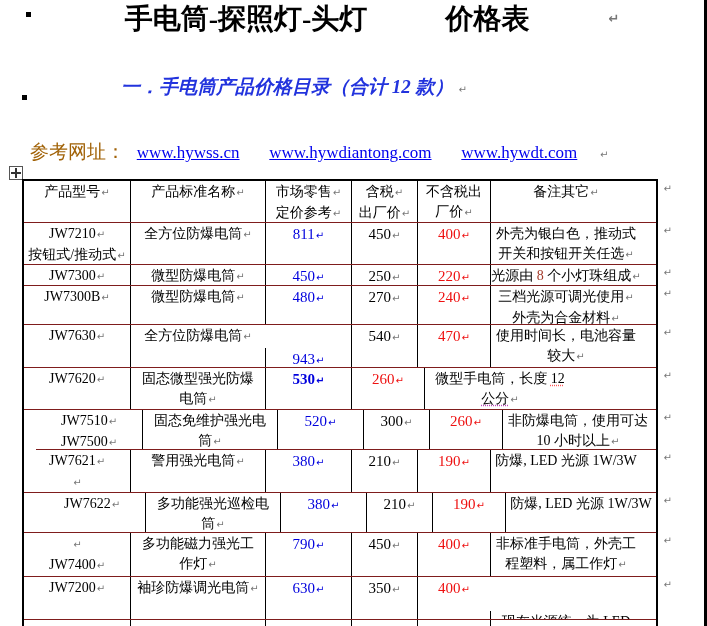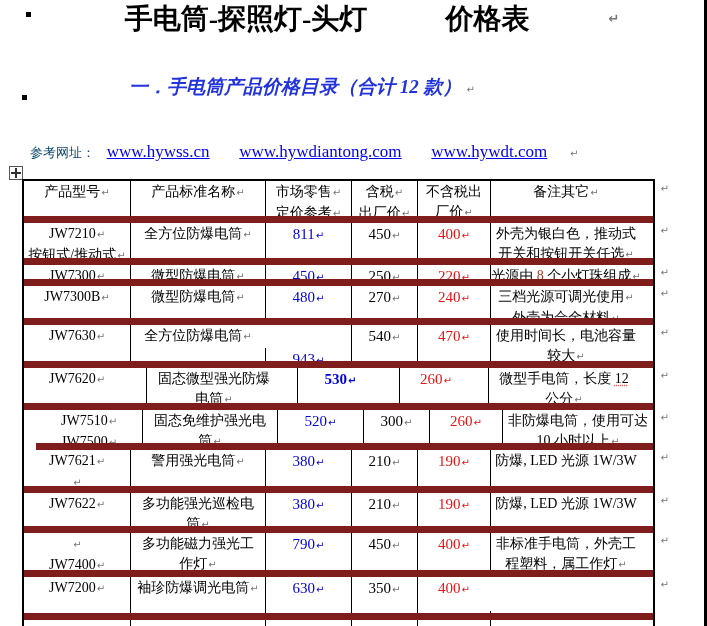--- a/index.html
+++ b/index.html
@@ -12,34 +12,34 @@
   
   .right-edge{position:absolute;top:0;right:0;width:3px;height:626px;background:#000;}
   
   .bullet{position:absolute;width:5px;height:5px;background:#000;}
   .b1{left:26px;top:12px;}
   .b2{left:22px;top:95px;}
   
   .title-row{position:absolute;top:2px;left:0;width:700px;display:flex;justify-content:center;gap:78px;
     font-size:28px;font-weight:bold;line-height:34px;white-space:nowrap;padding-left:22px;}
   
-  .subtitle-row{position:absolute;top:74px;left:16px;width:572px;text-align:center;white-space:nowrap;}
+  .subtitle-row{position:absolute;top:74px;left:8px;width:572px;text-align:center;white-space:nowrap;}
   .subtitle{font-size:19px;font-weight:bold;font-style:italic;color:#2233dd;}
   
   .ref-row{position:absolute;top:141px;left:30px;white-space:nowrap;font-size:15px;line-height:21px;}
-  .ref-label{font-size:13px;color:#0c4a6e;}
+  .ref-label{font-size:19px;color:#a16207;}
   .ref-link{font-size:17px;color:#0000ee;text-decoration:underline;margin-left:8px;margin-right:18px;cursor:pointer;}
   
   .table-handle{position:absolute;left:9px;top:166px;width:12px;height:12px;border:1px solid #555;background:#fff;}
   .plus{position:absolute;left:0;top:0;width:12px;height:12px;}
   .plus::before{content:"";position:absolute;left:5px;top:1px;width:2px;height:10px;background:#333;}
   .plus::after{content:"";position:absolute;left:1px;top:5px;width:10px;height:2px;background:#333;}
   
   #price-table{position:absolute;left:22px;top:179px;border:2px solid #000;background:#fff;}
-  .tr{display:flex;position:relative;box-sizing:border-box;border-bottom:7px solid #7f1d1d;}
+  .tr{display:flex;position:relative;box-sizing:border-box;border-bottom:1px solid #7f1d1d;}
   .tr:last-child{border-bottom:none;}
   .td{box-sizing:border-box;overflow:hidden;text-align:center;padding-top:1px;
       border-left:1px solid #000;font-size:14px;line-height:20px;}
   .td:first-child{border-left:none;}
   .line{white-space:nowrap;}
   .num{font-size:15px;}
   .c-blue .line > span{color:#0000dd;}
   .c-red .line > span{color:#ee1111;}
   .c-maroon{color:#a33a2a;}
   .u-wred{text-decoration:underline dotted #ff5555;text-underline-offset:2px;}
@@ -184,21 +184,21 @@
       </div>
       <div class="td c-red num" style="width: 73px;">
         <div class="line"><span>470</span><span class="pmark">↵</span></div>
       </div>
       <div class="td " style="width: 151px;">
         <div class="line"><span>使用时间长，电池容量</span></div>
         <div class="line"><span>较大</span><span class="pmark">↵</span></div>
       </div>
       <span class="row-mark">↵</span>
     </div>
-    <div class="tr" style="height: 42px; gap: 16px;">
+    <div class="tr" style="height: 42px;">
       <div class="td " style="width: 106px;">
         <div class="line"><span>JW7620</span><span class="pmark">↵</span></div>
       </div>
       <div class="td " style="width: 135px;">
         <div class="line"><span>固态微型强光防爆</span></div>
         <div class="line"><span>电筒</span><span class="pmark">↵</span></div>
       </div>
       <div class="td c-blue num" style="width: 86px; font-weight: bold;">
         <div class="line"><span>530</span><span class="pmark">↵</span></div>
       </div>
@@ -250,21 +250,21 @@
         <div class="line"><span>210</span><span class="pmark">↵</span></div>
       </div>
       <div class="td c-red num" style="width: 73px;">
         <div class="line"><span>190</span><span class="pmark">↵</span></div>
       </div>
       <div class="td " style="width: 151px;">
         <div class="line"><span>防爆, LED 光源 1W/3W</span></div>
       </div>
       <span class="row-mark">↵</span>
     </div>
-    <div class="tr" style="height: 40px;">
+    <div class="tr" style="height: 40px; padding-left: 15px;">
       <div class="td " style="width: 106px;">
         <div class="line"><span>JW7622</span><span class="pmark">↵</span></div>
       </div>
       <div class="td " style="width: 135px;">
         <div class="line"><span>多功能强光巡检电</span></div>
         <div class="line"><span>筒</span><span class="pmark">↵</span></div>
       </div>
       <div class="td c-blue num" style="width: 86px;">
         <div class="line"><span>380</span><span class="pmark">↵</span></div>
       </div>

